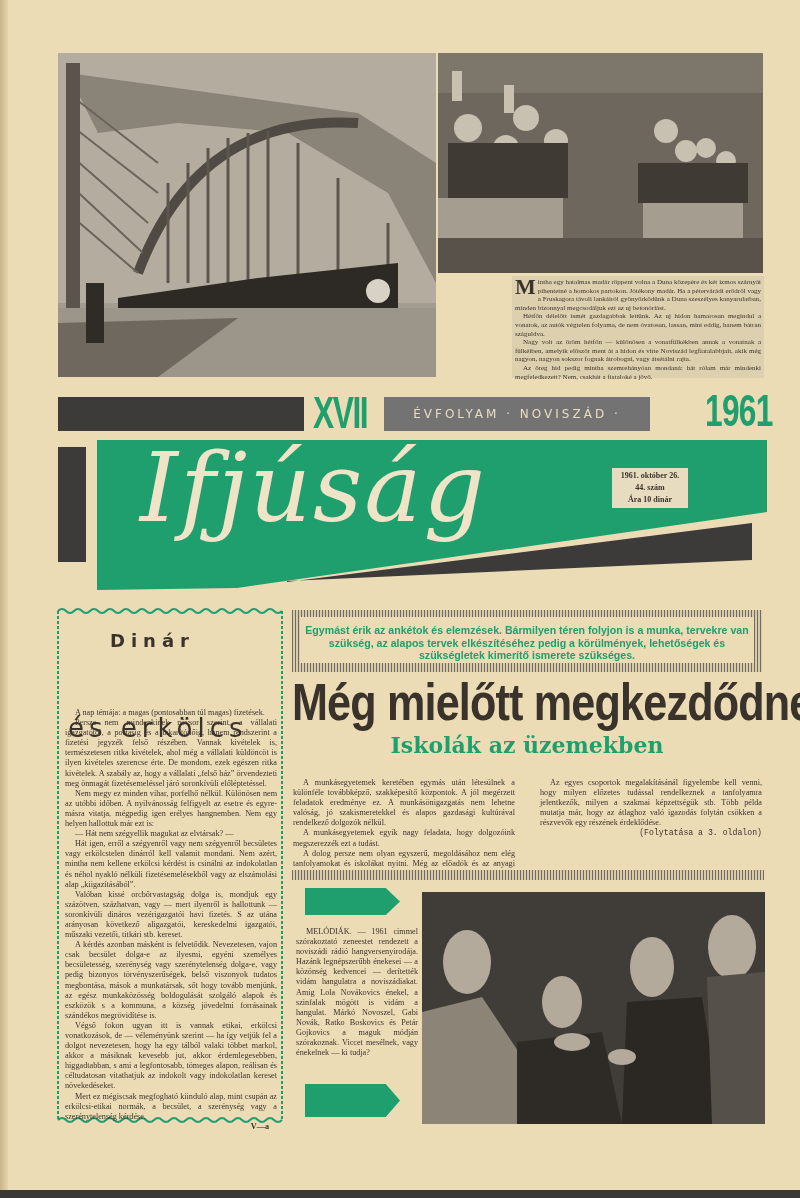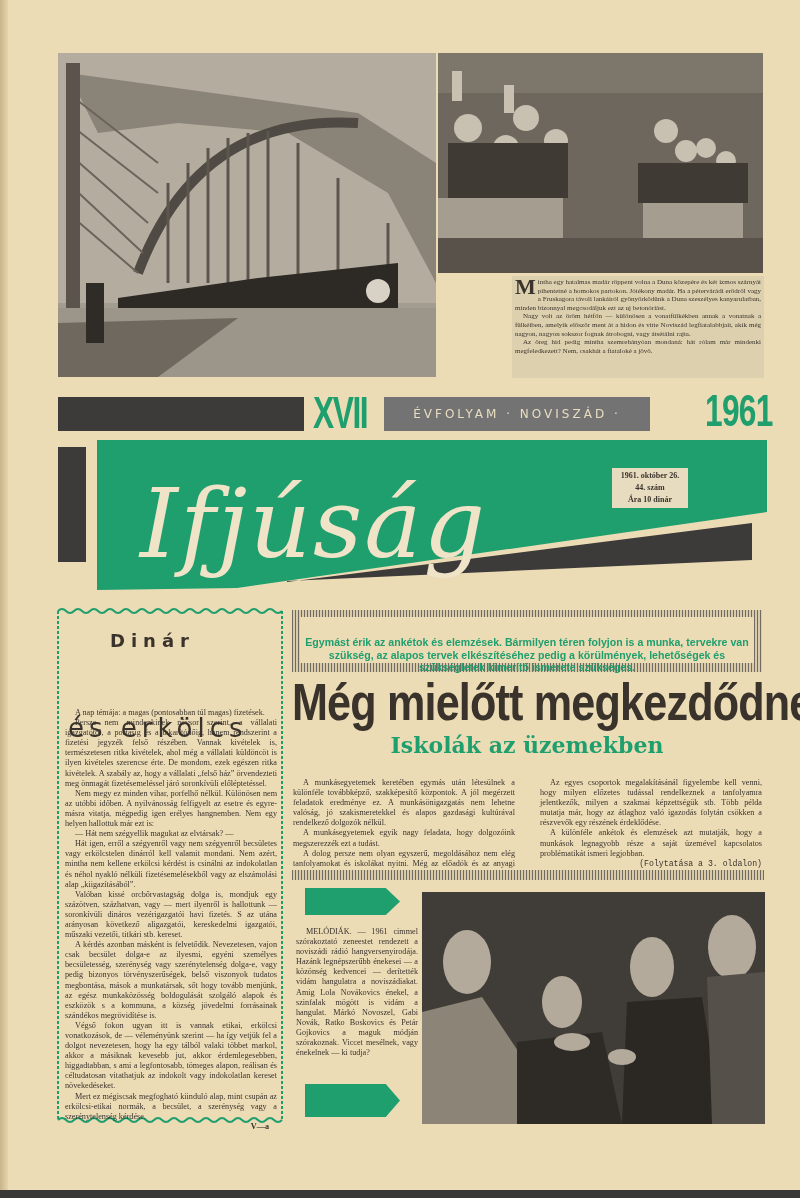--- a/index.html
+++ b/index.html
@@ -18,30 +18,30 @@
   .caption .dropcap{float:left;font-size:22px;line-height:18px;font-weight:bold;margin-right:2px;}
   .caption p{margin:0;text-indent:8px;}
   .caption p:first-child{text-indent:0;}
   
   .bar-left{left:58px;top:397px;width:246px;height:34px;background:#3d3a3a;}
   .roman{left:313px;top:388px;font-family:"Liberation Sans",sans-serif;font-weight:bold;font-size:44px;color:#1f9e6e;letter-spacing:-2px;transform:scaleX(0.72);transform-origin:left;line-height:50px;}
   .bar-mid{left:384px;top:397px;width:266px;height:34px;background:#737373;color:#e8dcc0;font-family:"DejaVu Sans",sans-serif;font-size:12px;letter-spacing:3px;display:flex;align-items:center;justify-content:center;}
   .year{left:705px;top:386px;font-family:"Liberation Sans",sans-serif;font-weight:bold;font-size:44px;color:#1f9e6e;transform:scaleX(0.72);transform-origin:left;line-height:50px;letter-spacing:-1px;}
   .bar-vert{left:58px;top:447px;width:28px;height:115px;background:#3d3a3a;}
   .green-banner{left:97px;top:440px;width:670px;height:150px;}
-  .title-script{left:140px;top:432px;font-family:"DejaVu Serif",serif;font-style:italic;font-size:96px;color:#efe4c8;letter-spacing:2px;margin-top:36px;}
+  .title-script{left:140px;top:432px;font-family:"DejaVu Serif",serif;font-style:italic;font-size:96px;color:#efe4c8;letter-spacing:2px;}
   .issue-box{left:612px;top:468px;width:76px;height:40px;background:#e8dcc0;font-size:8px;line-height:12px;text-align:center;font-weight:bold;color:#3a342c;padding-top:2px;box-sizing:border-box;}
   .dinar-title1{left:110px;top:630px;font-family:"DejaVu Sans",sans-serif;font-weight:bold;font-size:18px;letter-spacing:6px;color:#3a332c;}
   .dinar-title2{left:68px;top:669px;font-family:"DejaVu Sans",sans-serif;font-weight:normal;font-size:26px;letter-spacing:5px;color:#3a332c;margin-top:44px;}
   .dinar-text{left:65px;top:708px;width:212px;font-size:8.2px;line-height:10.1px;text-align:justify;color:#3a332c;}
   .dinar-text p{margin:0;text-indent:10px;}
   .dinar-text .sig{text-align:right;padding-right:8px;font-weight:bold;}
   
   .lead-box{left:292px;top:610px;width:470px;height:62px;background:repeating-linear-gradient(90deg,#6f6a63 0 1px,#d9cba7 1px 3px);}
-  .lead-inner{left:300px;top:617px;width:454px;height:46px;background:#ecdcb6;color:#1f9e6e;font-family:"Liberation Sans",sans-serif;font-weight:bold;font-size:10.6px;line-height:12.5px;text-align:center;padding-top:19px;box-sizing:border-box;transform-origin:top;}
+  .lead-inner{left:300px;top:617px;width:454px;height:46px;background:#ecdcb6;color:#1f9e6e;font-family:"Liberation Sans",sans-serif;font-weight:bold;font-size:10.6px;line-height:12.5px;text-align:center;padding-top:7px;box-sizing:border-box;transform-origin:top;}
   .headline{left:292px;top:672px;width:470px;font-family:"Liberation Sans",sans-serif;font-weight:bold;font-size:52px;color:#3a332c;letter-spacing:-1px;white-space:nowrap;transform:scaleX(0.83);transform-origin:left;line-height:60px;}
   .subhead{left:292px;top:730px;width:470px;text-align:center;font-family:"DejaVu Serif",serif;font-weight:bold;font-size:22px;color:#1f9e6e;line-height:30px;}
   .col{font-size:8.2px;line-height:10.1px;text-align:justify;color:#3a332c;}
   .col p{margin:0;text-indent:10px;}
   .col1{left:293px;top:778px;width:222px;}
   .col2{left:540px;top:778px;width:222px;}
   .cont{text-align:right !important;font-family:Liberation Mono, monospace;}
   .rule-bar{left:292px;top:870px;width:472px;height:10px;background:repeating-linear-gradient(90deg,#6f6a63 0 1px,#d9cba7 1px 3px);}
   
   .arrow{background:#1f9e6e;}
@@ -109,20 +109,21 @@
     </g>
     <g fill="#3f3a34">
       <rect x="10" y="90" width="120" height="55"></rect>
         <rect x="200" y="110" width="110" height="40"></rect>
     </g>
   </svg>
 </div>
 
 <div class="abs caption">
   <p><span class="dropcap">M</span><span>intha egy hatalmas madár röppent volna a Duna közepére és két izmos szárnyát pihentetné a homokos partokon. Jótékony madár. Ha a pétervárádi erődről vagy a Fruskagora távoli lankáiról gyönyörködünk a Duna szeszélyes kanyarulatban, minden bizonnyal megcsodáljuk ezt az uj betonóriást.</span></p>
+  <p>Hétfőn délelőtt ismét gazdagabbak lettünk. Az uj hidon hamarosan megindul a vonatok, az autók végtelen folyama, de nem óvatosan, lassan, mint eddig, hanem bátran száguldva.</p>
   <p>Nagy volt az öröm hétfőn — különösen a vonatfülkékben annak a vonatnak a fülkéiben, amelyik először ment át a hidon és vitte Noviszád legfiatalabbjait, akik még nagyon, nagyon sokszor fognak átrobogni, vagy átsétálni rajta.</p>
   <p>Az öreg hid pedig mintha szemrehányóan mondaná: hát rólam már mindenki megfeledkezett? Nem, csakhát a fiataloké a jövő.</p>
 </div>
 
 <div class="abs bar-left"></div>
 <div class="abs roman">XVII</div>
 <div class="abs bar-mid">
     <span>ÉVFOLYAM · NOVISZÁD ·</span>
   </div>
 <div class="abs year">1961</div>
@@ -164,21 +165,20 @@
 <div class="abs lead-inner">Egymást érik az ankétok és elemzések. Bármilyen téren folyjon is a munka, tervekre van szükség, az alapos tervek elkészítéséhez pedig a körülmények, lehetőségek és szükségletek kimerítő ismerete szükséges.</div>
 <div class="abs headline">Még mielőtt megkezdődne</div>
 <div class="abs subhead">Iskolák az üzemekben</div>
 <div class="abs col col1">
   <p>A munkásegyetemek keretében egymás után létesülnek a különféle továbbképző, szakképesítő központok. A jól megérzett feladatok eredménye ez. A munkásönigazgatás nem lehetne valóság, jó szakismeretekkel és alapos gazdasági kultúrával rendelkező dolgozók nélkül.</p>
   <p>A munkásegyetemek egyik nagy feladata, hogy dolgozóink megszerezzék ezt a tudást.</p>
   <p>A dolog persze nem olyan egyszerű, megoldásához nem elég tanfolyamokat és iskolákat nyitni. Még az előadók és az anyagi eszközök biztosítása sem elég.</p>
 </div>
 <div class="abs col col2">
   <p>Az egyes csoportok megalakításánál figyelembe kell venni, hogy milyen előzetes tudással rendelkeznek a tanfolyamra jelentkezők, milyen a szakmai képzettségük stb. Több példa mutatja már, hogy az átlaghoz való igazodás folytán csökken a részvevők egy részének érdeklődése.</p>
-  <p>A különféle ankétok és elemzések azt mutatják, hogy a munkások legnagyobb része a saját üzemével kapcsolatos problématikát ismeri legjobban.</p>
   <p class="cont">(Folytatása a 3. oldalon)</p>
 </div>
 <div class="abs rule-bar"></div>
 
 <div class="abs arrow arrow1"></div>
 <div class="abs melodiak">
     <p>MELÓDIÁK. — 1961 cimmel szórakoztató zeneestet rendezett a noviszádi rádió hangversenyirodája. Hazánk legnépszerűbb énekesei — a közönség kedvencei — derítették vidám hangulatra a noviszádiakat. Amig Lola Novákovics énekel, a szinfalak mögött is vidám a hangulat. Márkó Novoszel, Gabi Novák, Ratko Boskovics és Petár Gojkovics a maguk módján szórakoznak. Viccet mesélnek, vagy énekelnek — ki tudja?</p>
   </div>
 <div class="abs arrow arrow2"></div>
 

